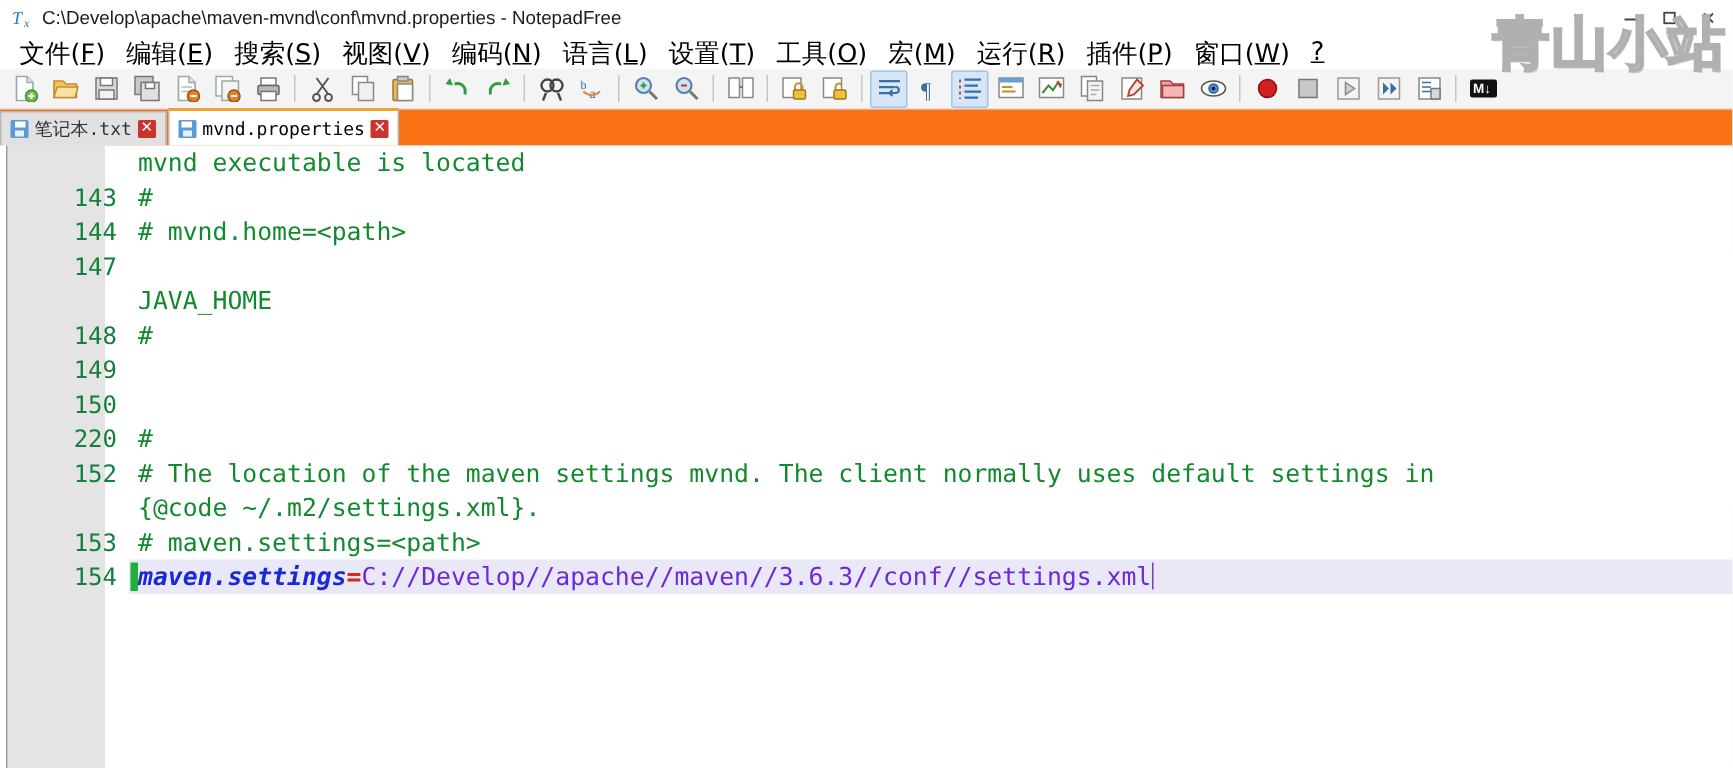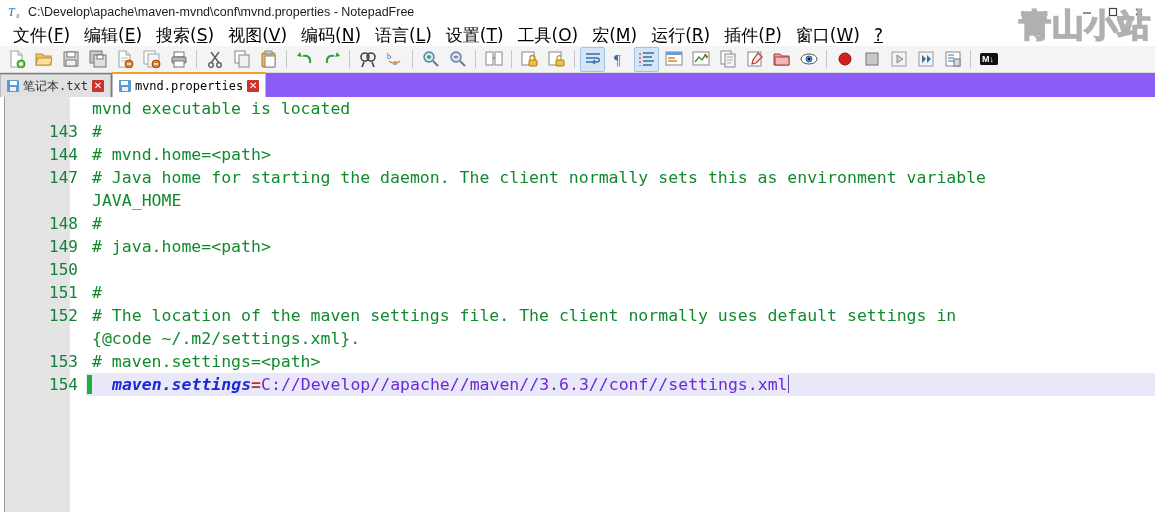--- a/index.html
+++ b/index.html
@@ -24,21 +24,21 @@
   .title-text{
     font-size:12.5px;color:#1c1c1c;white-space:nowrap;margin-left:2px;text-align:right;
   }
   .winbtns{position:absolute;right:4px;top:0;height:24px;display:flex;align-items:center;gap:2px;}
   .winbtn{width:24px;height:20px;display:flex;align-items:center;justify-content:center;font-size:11px;color:#555;}
   .winbtn svg{display:block;}
 
   
   .watermark{
     position:absolute;right:4px;top:4px;
-    font-size:32px;font-weight:bold;
+    font-size:38px;font-weight:bold;
     font-family:"DejaVu Sans",sans-serif;
     color:rgba(255,255,255,0.0);
     -webkit-text-stroke:1.6px #b0b0b0;
     letter-spacing:1px;
     pointer-events:none;z-index:40;
     text-shadow:1px 1px 0 rgba(140,140,140,.35);
   }
 
   
   .menubar{
@@ -62,21 +62,21 @@
     width:23px;height:23px;margin:0 1px;flex:0 0 auto;
     display:flex;align-items:center;justify-content:center;border:1px solid transparent;border-radius:2px;
   }
   .tb-btn.active{background:#d6e6f7;border:1px solid #9ec4e8;}
   .tb-sep{width:1px;height:18px;background:#c6c6c6;margin:0 4px;flex:0 0 auto;}
   .tb-btn svg{display:block;}
 
   
   .tabbar{
     position:absolute;left:0;top:73px;width:1155px;height:24px;
-    background:#8b5cf6;display:flex;align-items:flex-end;
+    background:#f97316;display:flex;align-items:flex-end;
     border-bottom:1px solid #b9b9b9;
   }
   .tab{
     height:22px;display:flex;align-items:center;gap:4px;
     padding:0 6px;margin-right:1px;font-size:12px;
     font-family:"DejaVu Sans Mono","Liberation Mono",monospace;
     background:#e1e1e1;border:1px solid #b9b9b9;border-bottom:none;color:#333;
   }
   .tab.active{
     background:#ffffff;border-top:2px solid #f0a030;height:23px;color:#000;
@@ -114,21 +114,21 @@
   .row{position:relative;height:23px;white-space:pre;}
   .ln{
     position:absolute;left:4px;width:58px;text-align:right;
     color:#15803d;font-size:16px;line-height:23px;
     font-family:"DejaVu Sans Mono","Liberation Mono",monospace;
   }
   .txt{
     position:absolute;left:76px;line-height:23px;white-space:pre;
   }
   .cm{color:#118a2e;}
-  .key{color:#1a28d8;font-style:italic;font-weight:bold;padding-left:20px;}
+  .key{color:#1a28d8;font-style:italic;font-weight:bold;}
   .eq{color:#d4281e;font-weight:bold;}
   .val{color:#6d28d9;}
   .hl-band{
     position:absolute;left:70px;top:0;width:1085px;height:23px;background:#e8e8f8;
   }
   .chgbar{position:absolute;left:71px;top:2px;width:5px;height:19px;background:#1fb03a;}
   .caret{
     display:inline-block;width:1.5px;height:18px;background:#7a3fb8;vertical-align:-3px;
   }
 </style>
@@ -434,27 +434,27 @@
       </div>
     </div>
 
   <div class="editor">
     <div class="gutter"></div>
     <div class="gutter-border"></div>
     <div class="code" id="code">
         <div class="row"><div class="ln"></div><div class="txt"><span class="cm">mvnd executable is located</span></div></div>
         <div class="row"><div class="ln">143</div><div class="txt"><span class="cm">#</span></div></div>
         <div class="row"><div class="ln">144</div><div class="txt"><span class="cm"># mvnd.home=&lt;path&gt;</span></div></div>
-        <div class="row"><div class="ln">147</div><div class="txt"><span class="cm"># Java home for starting the daemon. The client normally sets this as environment variable</span></div></div>
+        <div class="row"><div class="ln">147</div></div>
         <div class="row"><div class="ln"></div><div class="txt"><span class="cm">JAVA_HOME</span></div></div>
         <div class="row"><div class="ln">148</div><div class="txt"><span class="cm">#</span></div></div>
-        <div class="row"><div class="ln">149</div><div class="txt"><span class="cm"># java.home=&lt;path&gt;</span></div></div>
+        <div class="row"><div class="ln">149</div></div>
         <div class="row"><div class="ln">150</div><div class="txt"><span class="cm"></span></div></div>
-        <div class="row"><div class="ln">151</div><div class="txt"><span class="cm">#</span></div></div>
-        <div class="row"><div class="ln">152</div><div class="txt"><span class="cm"># The location of the maven settings file. The client normally uses default settings in</span></div></div>
+        <div class="row"><div class="ln">220</div><div class="txt"><span class="cm">#</span></div></div>
+        <div class="row"><div class="ln">152</div><div class="txt"><span class="cm"># The location of the maven settings mvnd. The client normally uses default settings in</span></div></div>
         <div class="row"><div class="ln"></div><div class="txt"><span class="cm">{@code ~/.m2/settings.xml}.</span></div></div>
         <div class="row"><div class="ln">153</div><div class="txt"><span class="cm"># maven.settings=&lt;path&gt;</span></div></div>
         <div class="row"><div class="hl-band"></div><div class="chgbar"></div><div class="ln">154</div><div class="txt"><span class="key">maven.settings</span><span class="eq">=</span><span class="val">C://Develop//apache//maven//3.6.3//conf//settings.xml</span><span class="caret"></span></div></div>
       </div>
 
   </div>
 
 </div>
 
 </body></html>

